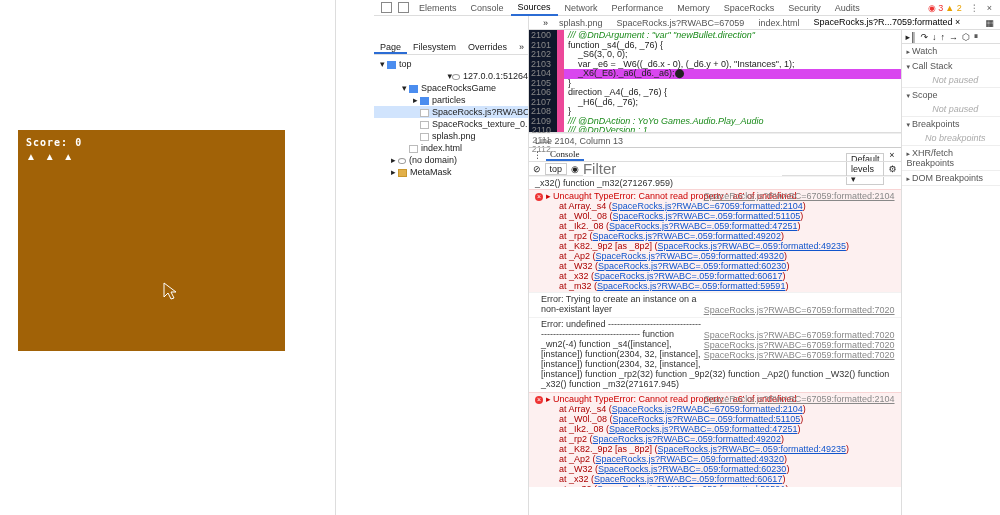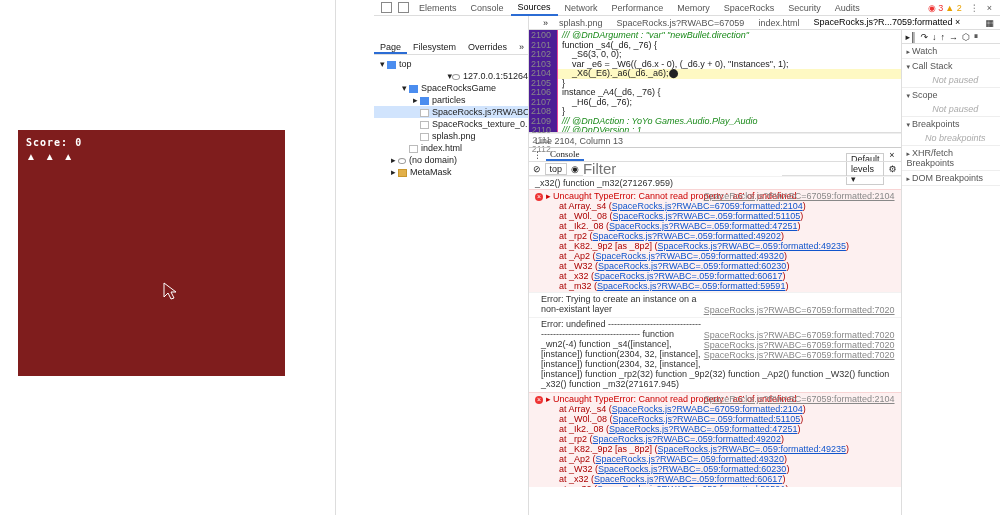--- a/index.html
+++ b/index.html
@@ -1,19 +1,19 @@
 <!DOCTYPE html>
 <html><head>
 <meta charset="utf-8">
 <style>
 * { margin:0; padding:0; box-sizing:border-box; font-family:"Segoe UI",Arial,sans-serif; }
 body { width:1000px; height:515px; background:#fff; color:#222; overflow:hidden; font-size:10px; position:relative; }
 
 
-.game { position:absolute; left:18px; top:130px; width:267px; height:246px; background:#7f1d1d; color:#fff; }
+.game { position:absolute; left:18px; top:130px; width:267px; height:221px; background:#a16207; color:#fff; }
 .game-score { font:bold 10px monospace; padding:7px 8px 1px; letter-spacing:1px; }
 .game-ships { padding:2px 8px; font-size:10px; letter-spacing:3px; }
 .game-cursor { position:absolute; left:145px; top:152px; }
 
 
 .dev { position:absolute; left:335px; right:0; top:0; bottom:0; display:flex; flex-direction:column; border-left:1px solid #ddd;padding-left:38px; }
 .tabs { display:flex; align-items:center; height:16px; border-bottom:1px solid #ddd; font-size:9px; color:#555; padding:0 4px; gap:0; }
 .tabs .t { padding:2px 7px; cursor:pointer; }
 .tabs .t.active { color:#000; border-bottom:2px solid #2b6cd4; }
 .tabs .icon-sq { width:11px; height:11px; border:1px solid #888; margin:0 3px; }
@@ -38,25 +38,25 @@
 .fold-ic.folder-o { background:#e2b04a; border:1px solid #c9972d; }
 .fold-ic.file { background:#fff; border:1px solid #bbb; }
 .fold-ic.cloud { border:1px solid #999; border-radius:50%; background:#fff; width:8px; height:6px; }
 
 .main { flex:1; display:flex; flex-direction:column; overflow:hidden; }
 .filebar { display:flex; border-bottom:1px solid #ddd; font-size:9px; height:14px; align-items:center; padding-left:14px; }
 .filebar .ft { padding:1px 7px; color:#555; cursor:pointer; }
 .filebar .ft.active { color:#000; background:#fff; border-bottom:1px solid #fff; }
 
 .code-area { display:flex; height:103px; border-bottom:1px solid #ddd; font-family:Consolas,monospace; font-size:9px; }
-.gutter { background:#4c1d95; color:#888; padding:1px 6px 1px 2px; text-align:right; border-right:1px solid #ec4899; }
+.gutter { background:#0f172a; color:#888; padding:1px 6px 1px 2px; text-align:right; border-right:7px solid #ec4899; }
 .gutter div { height:9.5px; line-height:9.5px; }
 .code { flex:1; overflow:hidden; padding:1px 0; position:relative; }
 .code .ln { height:9.5px; line-height:9.5px; white-space:pre; padding-left:4px; }
-.code .ln.paused { background:#fef9c3; }
+.code .ln.paused { background:#d946ef; }
 .code .cm { color:#1a8a1a; font-style:italic; }
 .status-line { font-size:9px; color:#555; padding:2px 6px; border-top:1px solid #eee; height:14px; }
 
 
 .rpane { width:127px; border-left:1px solid #ddd; display:flex; flex-direction:column; font-size:9px; }
 .rcontrols { height:14px; border-bottom:1px solid #ddd; display:flex; align-items:center; gap:4px; padding:0 4px; }
 .rsec { border-bottom:1px solid #eee; }
 .rsec-h { padding:2px 5px; color:#555; cursor:pointer; }
 .rsec-h::before { content:"▸ "; font-size:7px; }
 .rsec-h.open::before { content:"▾ "; }
@@ -164,21 +164,21 @@
                 <div>2111</div>
                 <div>2112</div>
               </div>
             <div class="code" id="code">
                 <div class="ln"><span class="cm">/// @DnDArgument : "var" "newBullet.direction"</span></div>
                 <div class="ln">function _s4(_d6, _76) {</div>
                 <div class="ln">    _S6(3, 0, 0);</div>
                 <div class="ln">    var _e6 = _W6((_d6.x - 0), (_d6.y + 0), "Instances", 1);</div>
                 <div class="ln paused">    _X6(_E6)._a6(_d6._a6);⬤</div>
                 <div class="ln">}</div>
-                <div class="ln">instance _A4(_d6, _76) {</div>
+                <div class="ln">direction _A4(_d6, _76) {</div>
                 <div class="ln">    _H6(_d6, _76);</div>
                 <div class="ln">}</div>
                 <div class="ln"><span class="cm">/// @DnDAction : YoYo Games.Audio.Play_Audio</span></div>
                 <div class="ln"><span class="cm">/// @DnDVersion : 1</span></div>
               </div>
           </div>
           <div class="status-line">Line 2104, Column 13</div>
 
           <div class="console">
             <div class="console-head">

